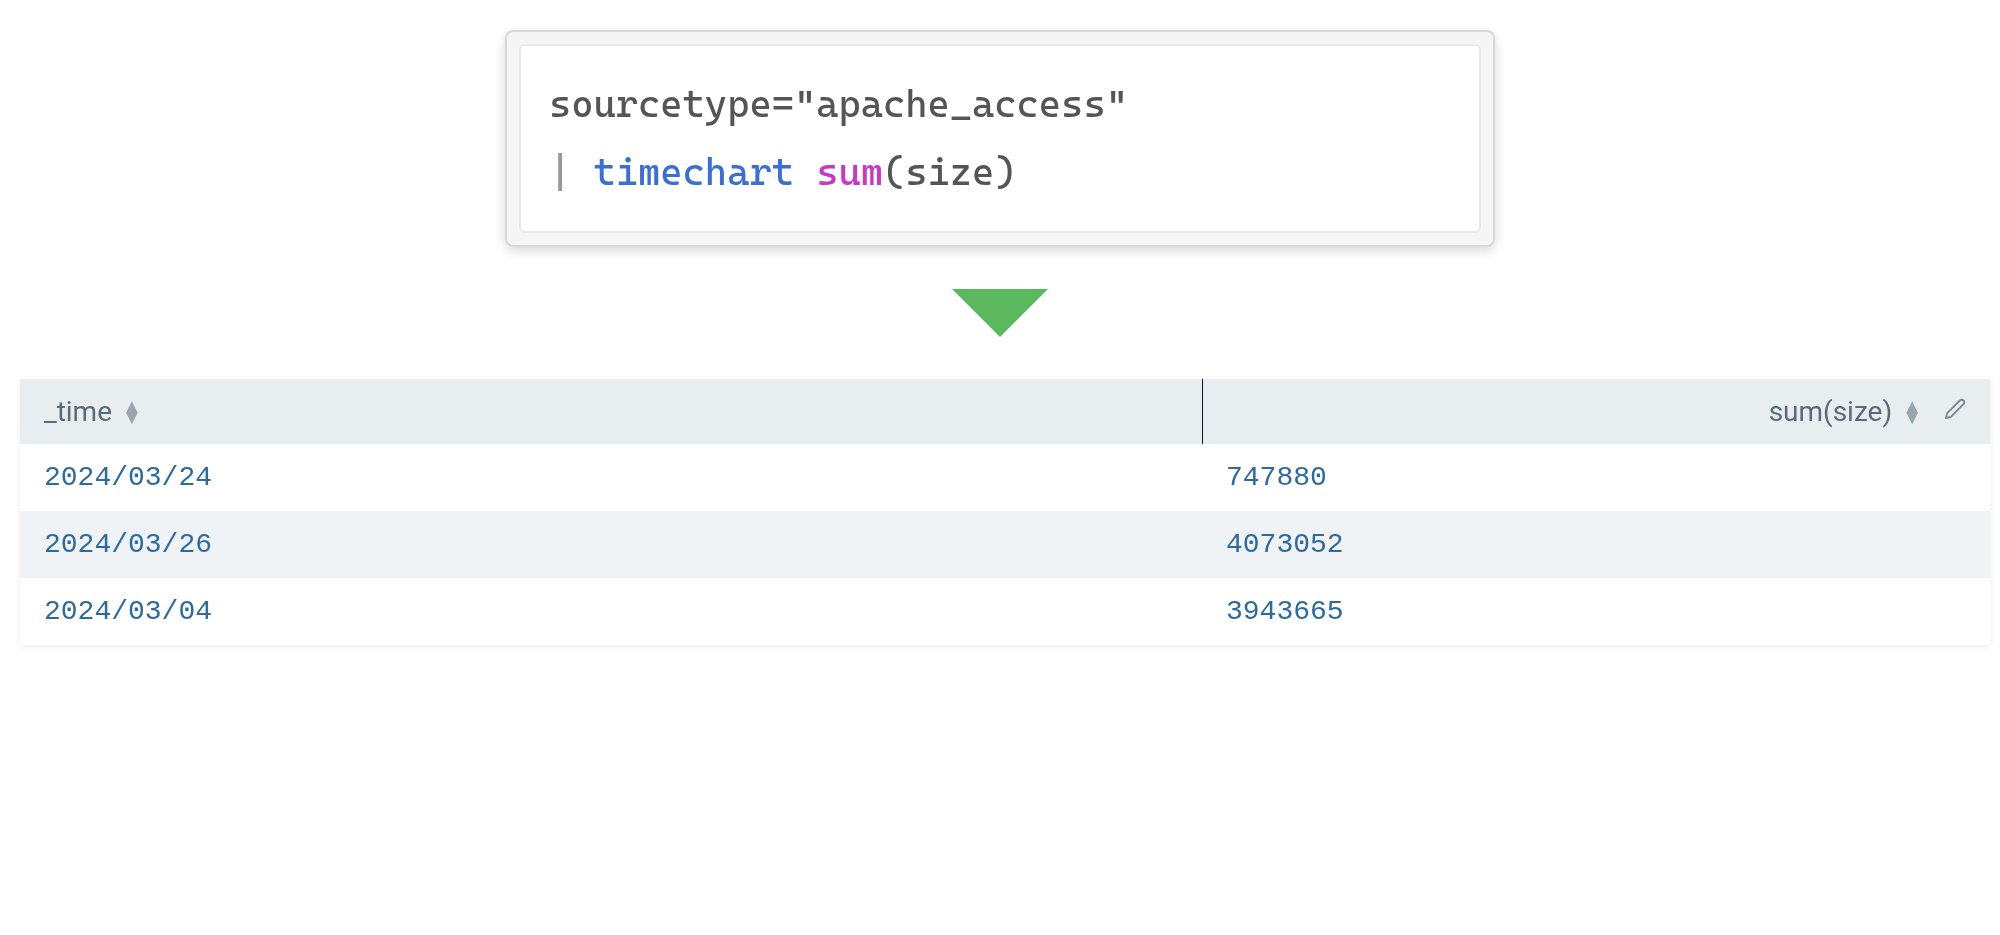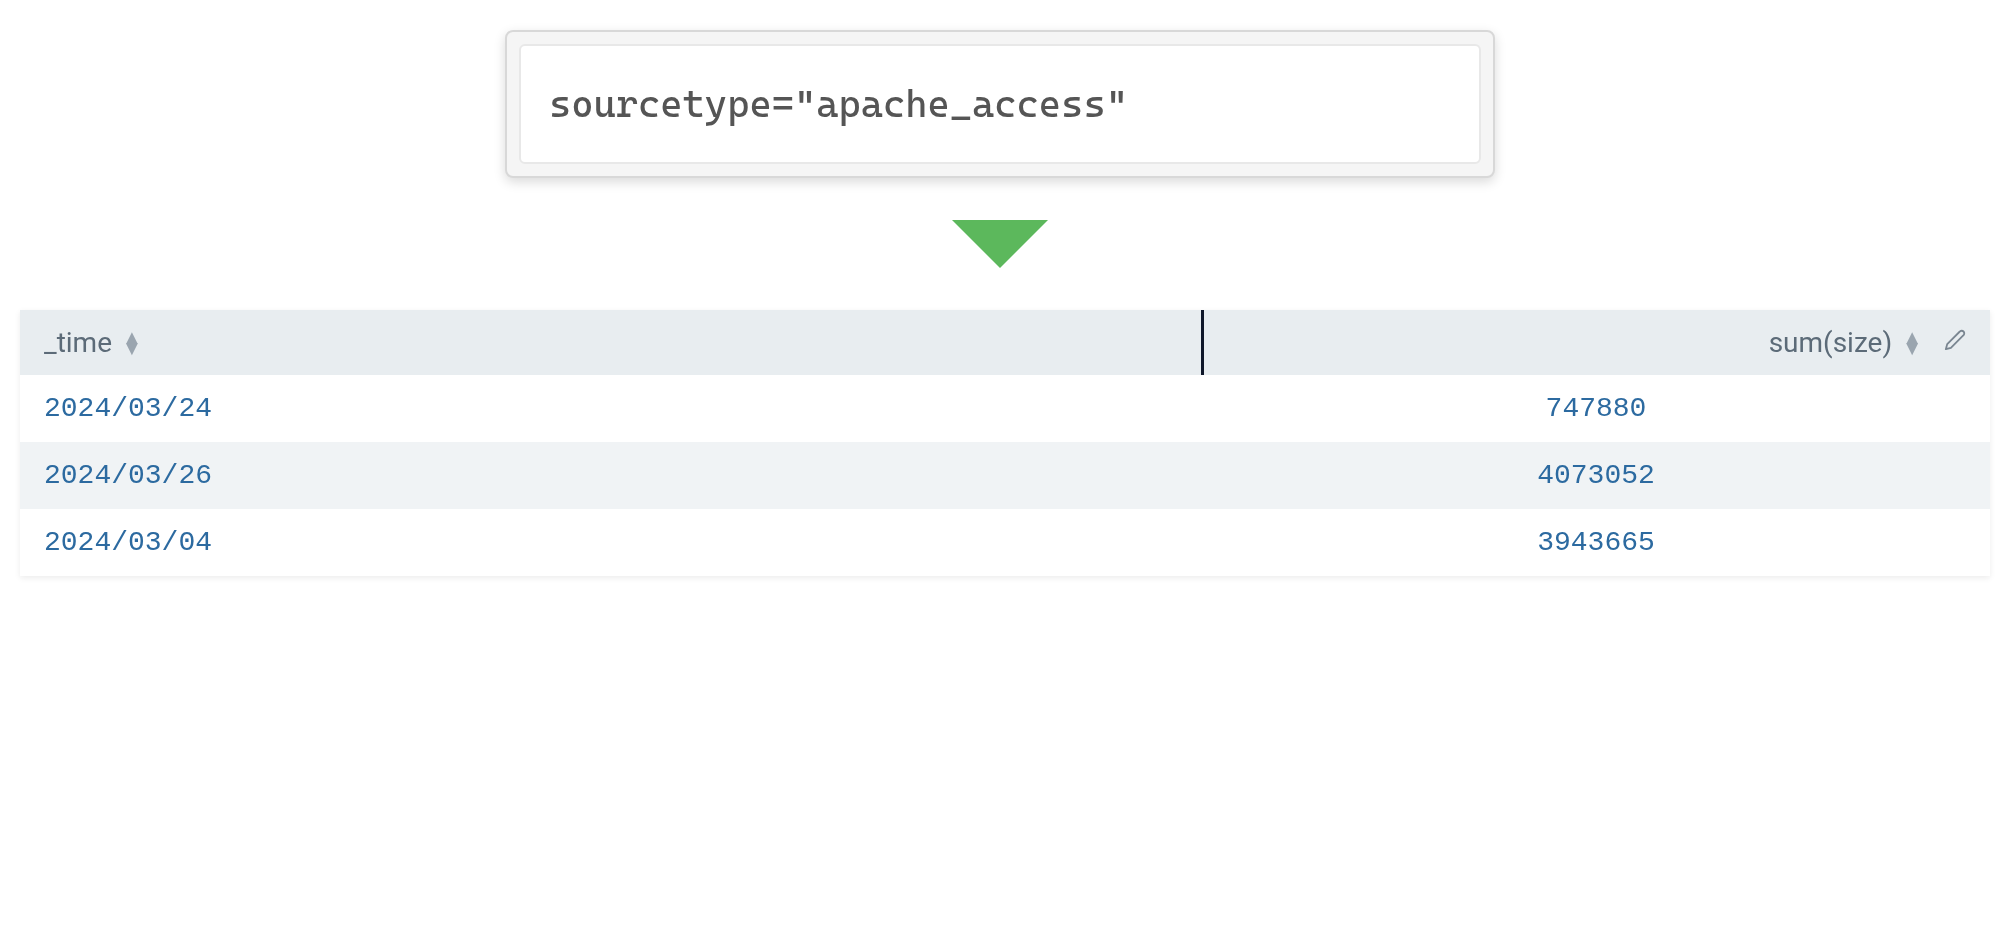--- a/index.html
+++ b/index.html
@@ -61,21 +61,21 @@
       box-shadow: 0 2px 6px rgba(0,0,0,0.08);
       font-size: 28px;
     }
     .results-table thead tr {
       background: #e8edf0;
     }
     .results-table th {
       padding: 16px 24px;
       font-weight: 400;
       color: #5c6b78;
-      border-right: 3px solid #0f172a;
+      border-right: 1px solid #0f172a;
       white-space: nowrap;
     }
     .results-table th:last-child {
       border-right: none;
     }
     .th-time {
       text-align: left;
       width: 60%;
     }
     .th-sum {
@@ -107,21 +107,21 @@
     .results-table td {
       padding: 18px 24px;
       color: #2c6aa0;
       font-family: "SF Mono", Monaco, Consolas, "Courier New", monospace;
       margin-top: 25px;
     }
     .td-time {
       text-align: left;
     }
     .td-value {
-      text-align: center;
+      text-align: left;
       padding-right: 64px;
     }
     .th-sum-inner {
       display: flex;
       align-items: center;
       justify-content: flex-end;
       gap: 4px;
       text-align: center;
     }
     .th-time-inner {
@@ -129,20 +129,21 @@
       align-items: center;
       gap: 4px;
     }
   </style>
 </head>
 <body>
 
 <div class="query-box">
   <div class="query-inner">
     <span class="query-line"><span class="tok-default">sourcetype="apache_access"</span></span>
+    <span class="query-line"><span class="tok-pipe">|</span> <span class="tok-cmd">timechart</span> <span class="tok-func">sum</span><span class="tok-default">(</span><span class="tok-default">size</span><span class="tok-default">)</span></span>
   </div>
 </div>
 
 <div class="arrow-container">
   <div class="arrow-down"></div>
 </div>
 
 <table class="results-table">
   <thead>
     <tr>

